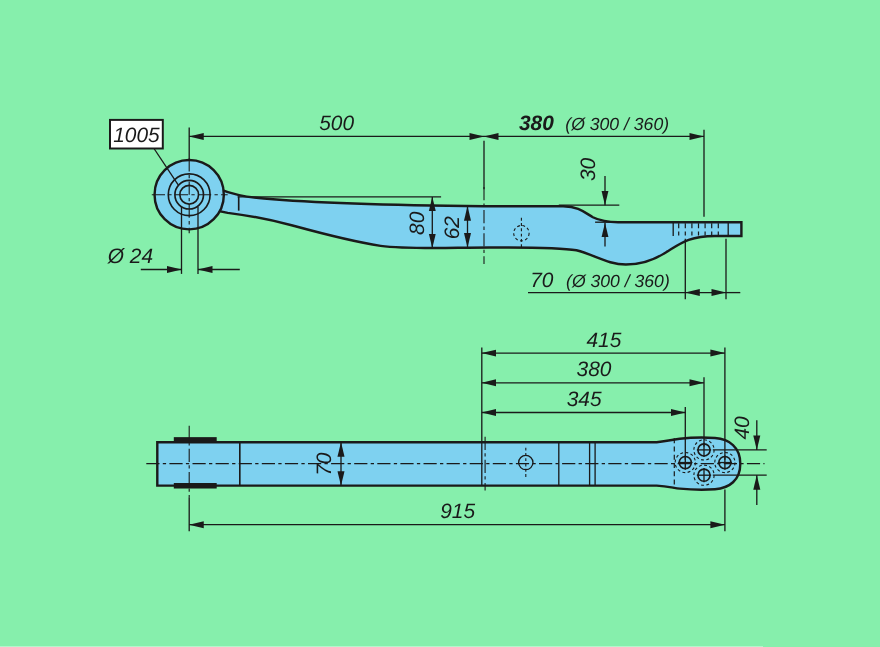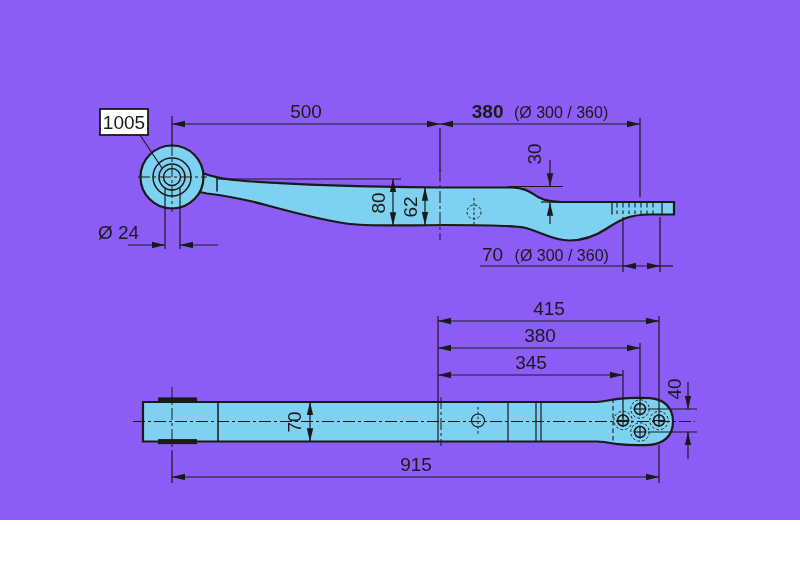--- a/index.html
+++ b/index.html
@@ -1,17 +1,17 @@
 <!DOCTYPE html>
 <html><head>
 <meta charset="utf-8">
 <style>
   html,body{margin:0;padding:0;background:#ffffff;}
-  .stage{position:relative;width:800px;height:520px;background:#8b5cf6;overflow:hidden;
-         font-family:"Liberation Sans", sans-serif;}
+  .stage{position:relative;width:800px;height:588px;background:#86efac;overflow:hidden;
+         font-family:"Liberation Sans", sans-serif;font-style:italic;}
   svg{display:block;}
   text{font-family:"Liberation Sans", sans-serif;fill:#1a1a1a;}
   .dim{font-size:19px;}
   .dim-b{font-size:19px;font-weight:bold;}
   .note{font-size:16px;}
   .outline{stroke:#1a1a1a;stroke-width:2.2;}
   .thin{stroke:#1a1a1a;stroke-width:1.2;fill:none;}
   .med{stroke:#1a1a1a;stroke-width:1.5;fill:none;}
   .cl{stroke:#1a1a1a;stroke-width:1;fill:none;stroke-dasharray:12 3 3 3;}
   .hid{stroke:#1a1a1a;stroke-width:1.1;fill:none;stroke-dasharray:4.5 3;}

